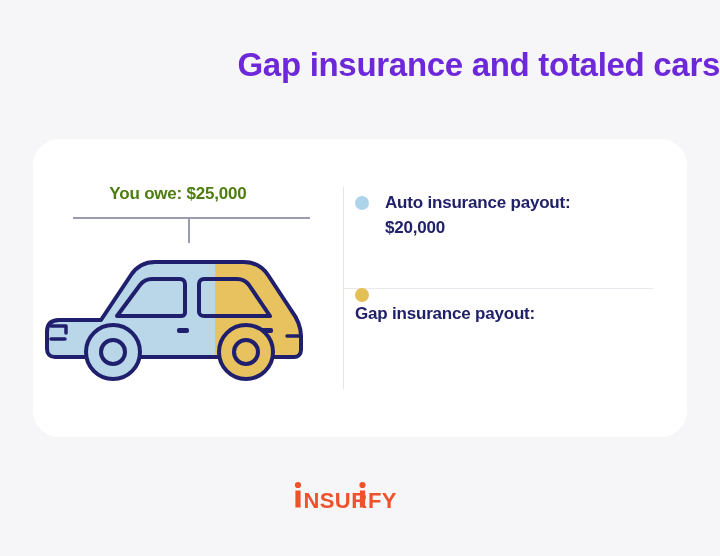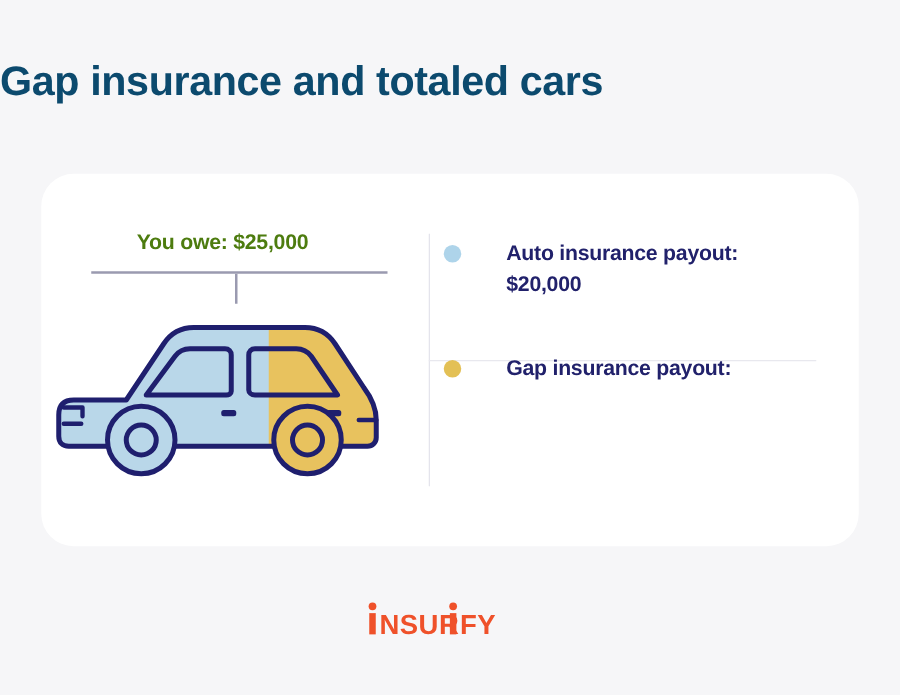--- a/index.html
+++ b/index.html
@@ -19,25 +19,25 @@
     height: 556px;
     background: #f6f6f8;
   }
 
   
   .title {
     position: absolute;
     left: 0;
     top: 46px;
     width: 720px;
-    text-align: left;
+    text-align: right;
     font-size: 33px;
     font-weight: bold;
     letter-spacing: -0.3px;
-    color: #0c4a6e;
+    color: #6d28d9;
     font-family: "Liberation Sans", sans-serif;
   }
 
   
   .card {
     position: absolute;
     left: 33px;
     top: 139px;
     width: 654px;
     height: 298px;
@@ -113,32 +113,32 @@
     left: 322px;
     top: 52px;
     width: 320px;
   }
   .legend-item {
     position: relative;
     display: flex;
     align-items: flex-start;
     margin-bottom: 43px;
   }
-  .legend-item:last-child { margin-bottom: 0; }
+  .legend-item:last-child { margin-bottom: 0; flex-direction: column; }
   .dot {
     flex: 0 0 auto;
     width: 14px;
     height: 14px;
     border-radius: 50%;
     margin-top: 5px;
     margin-right: 16px;
   }
   .dot.blue { background: #aed4ea; }
   .dot.gold { background: #e3c055; }
-  .legend-text { flex: 1 1 auto; margin-left: 20px; }
+  .legend-text { flex: 1 1 auto; }
   .legend-label {
     font-size: 17px;
     font-weight: bold;
     color: #21216b;
     line-height: 1.45;
     letter-spacing: -0.2px;
     white-space: nowrap;
   }
   .legend-value {
     font-size: 17px;

